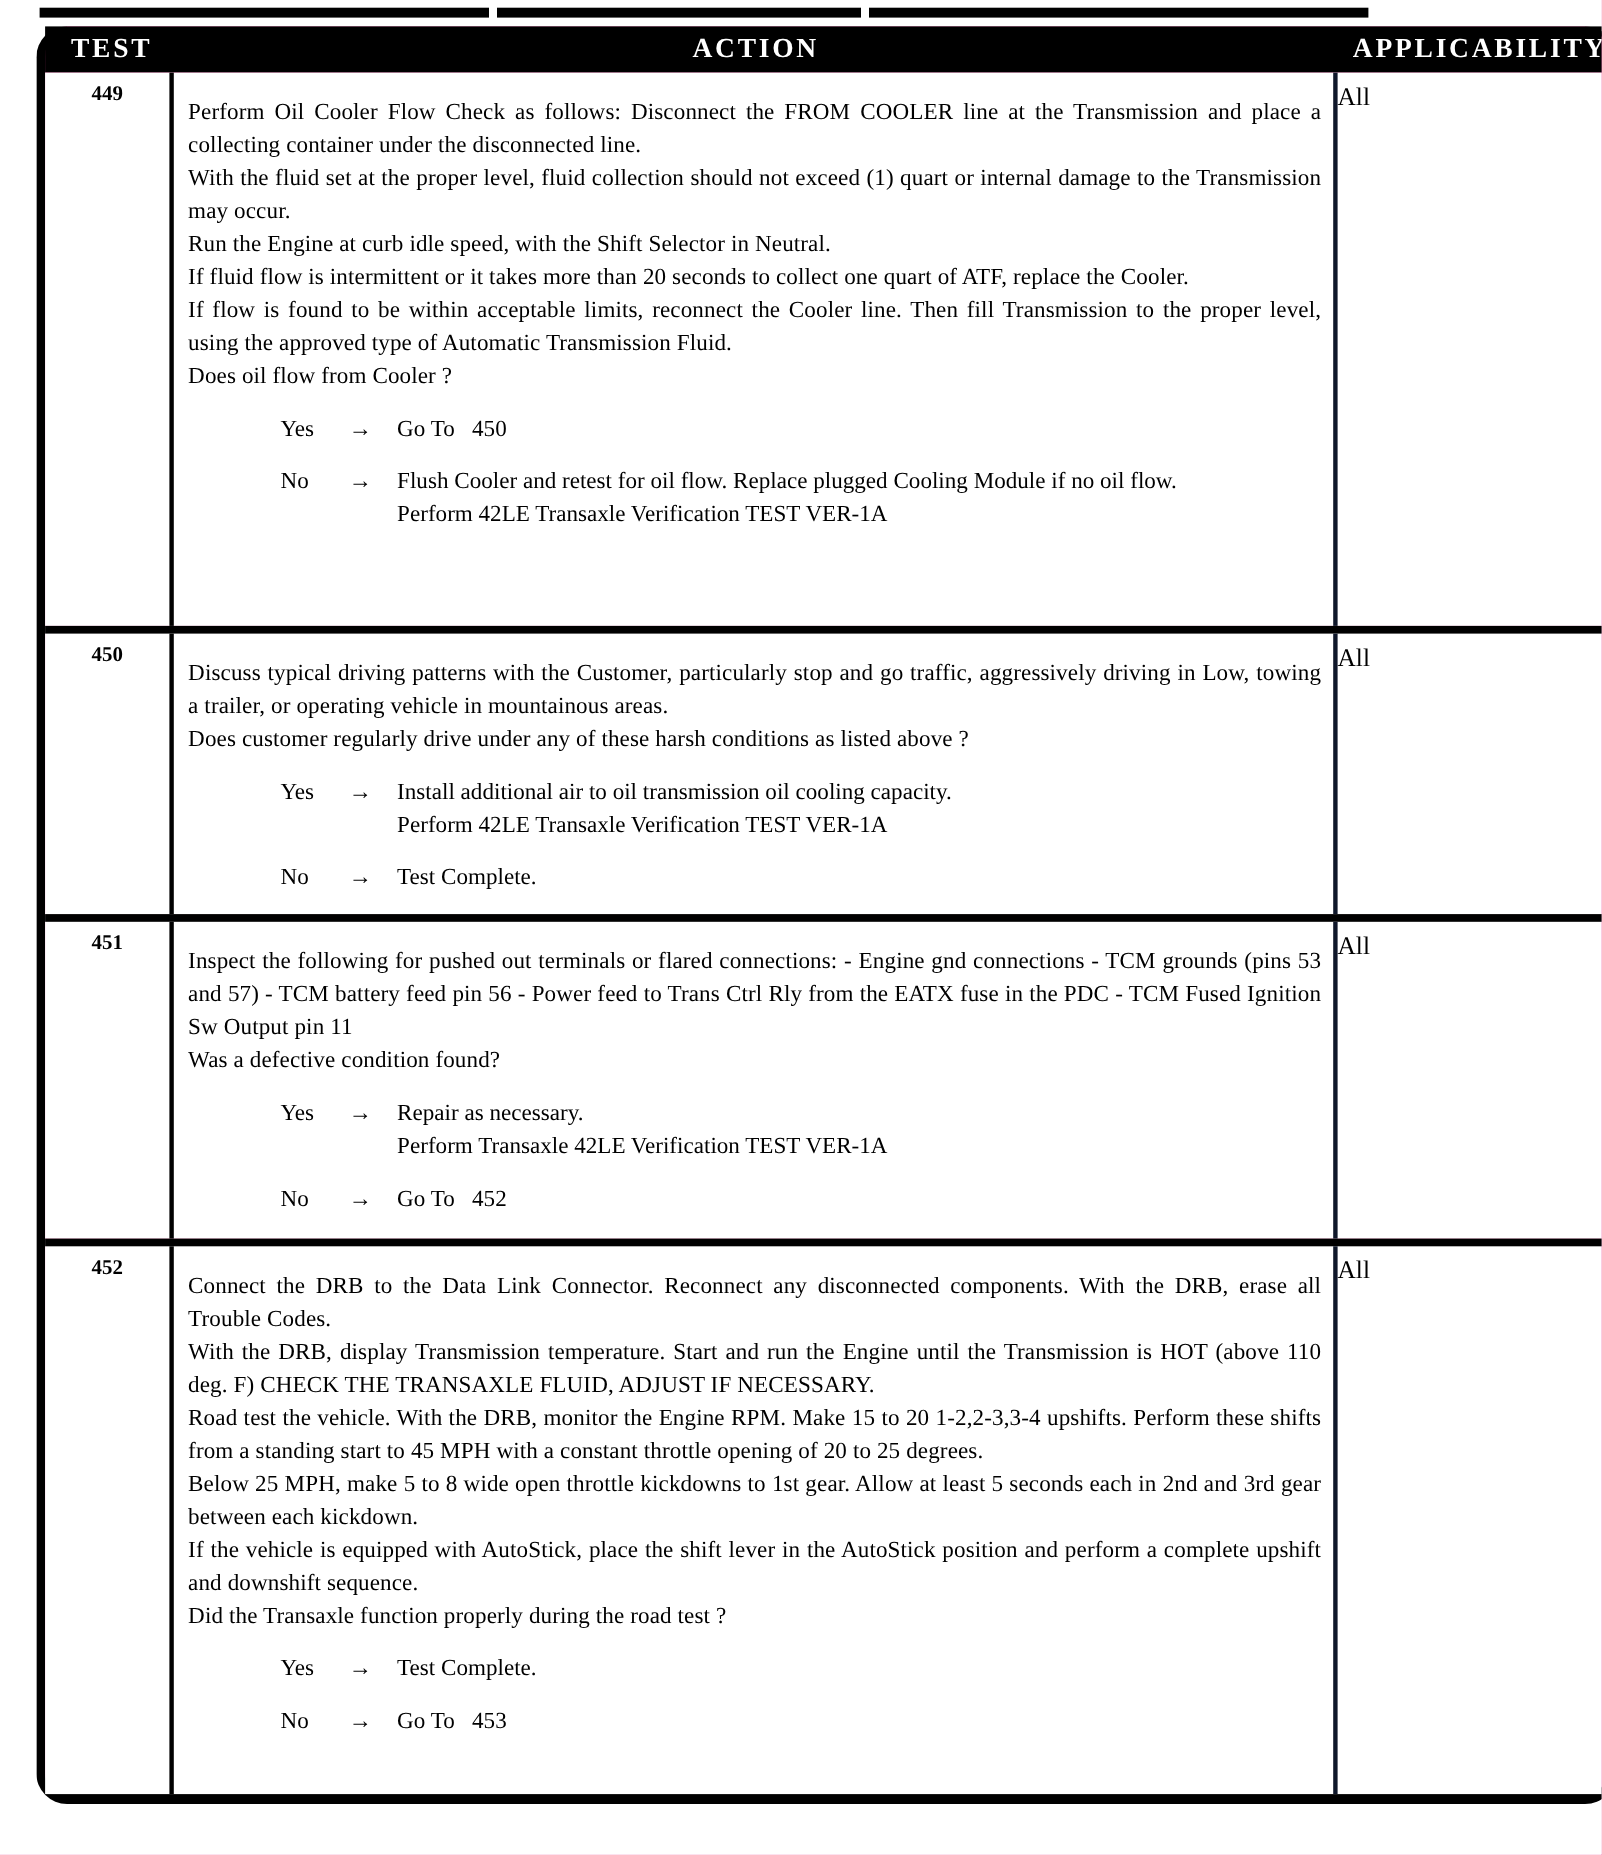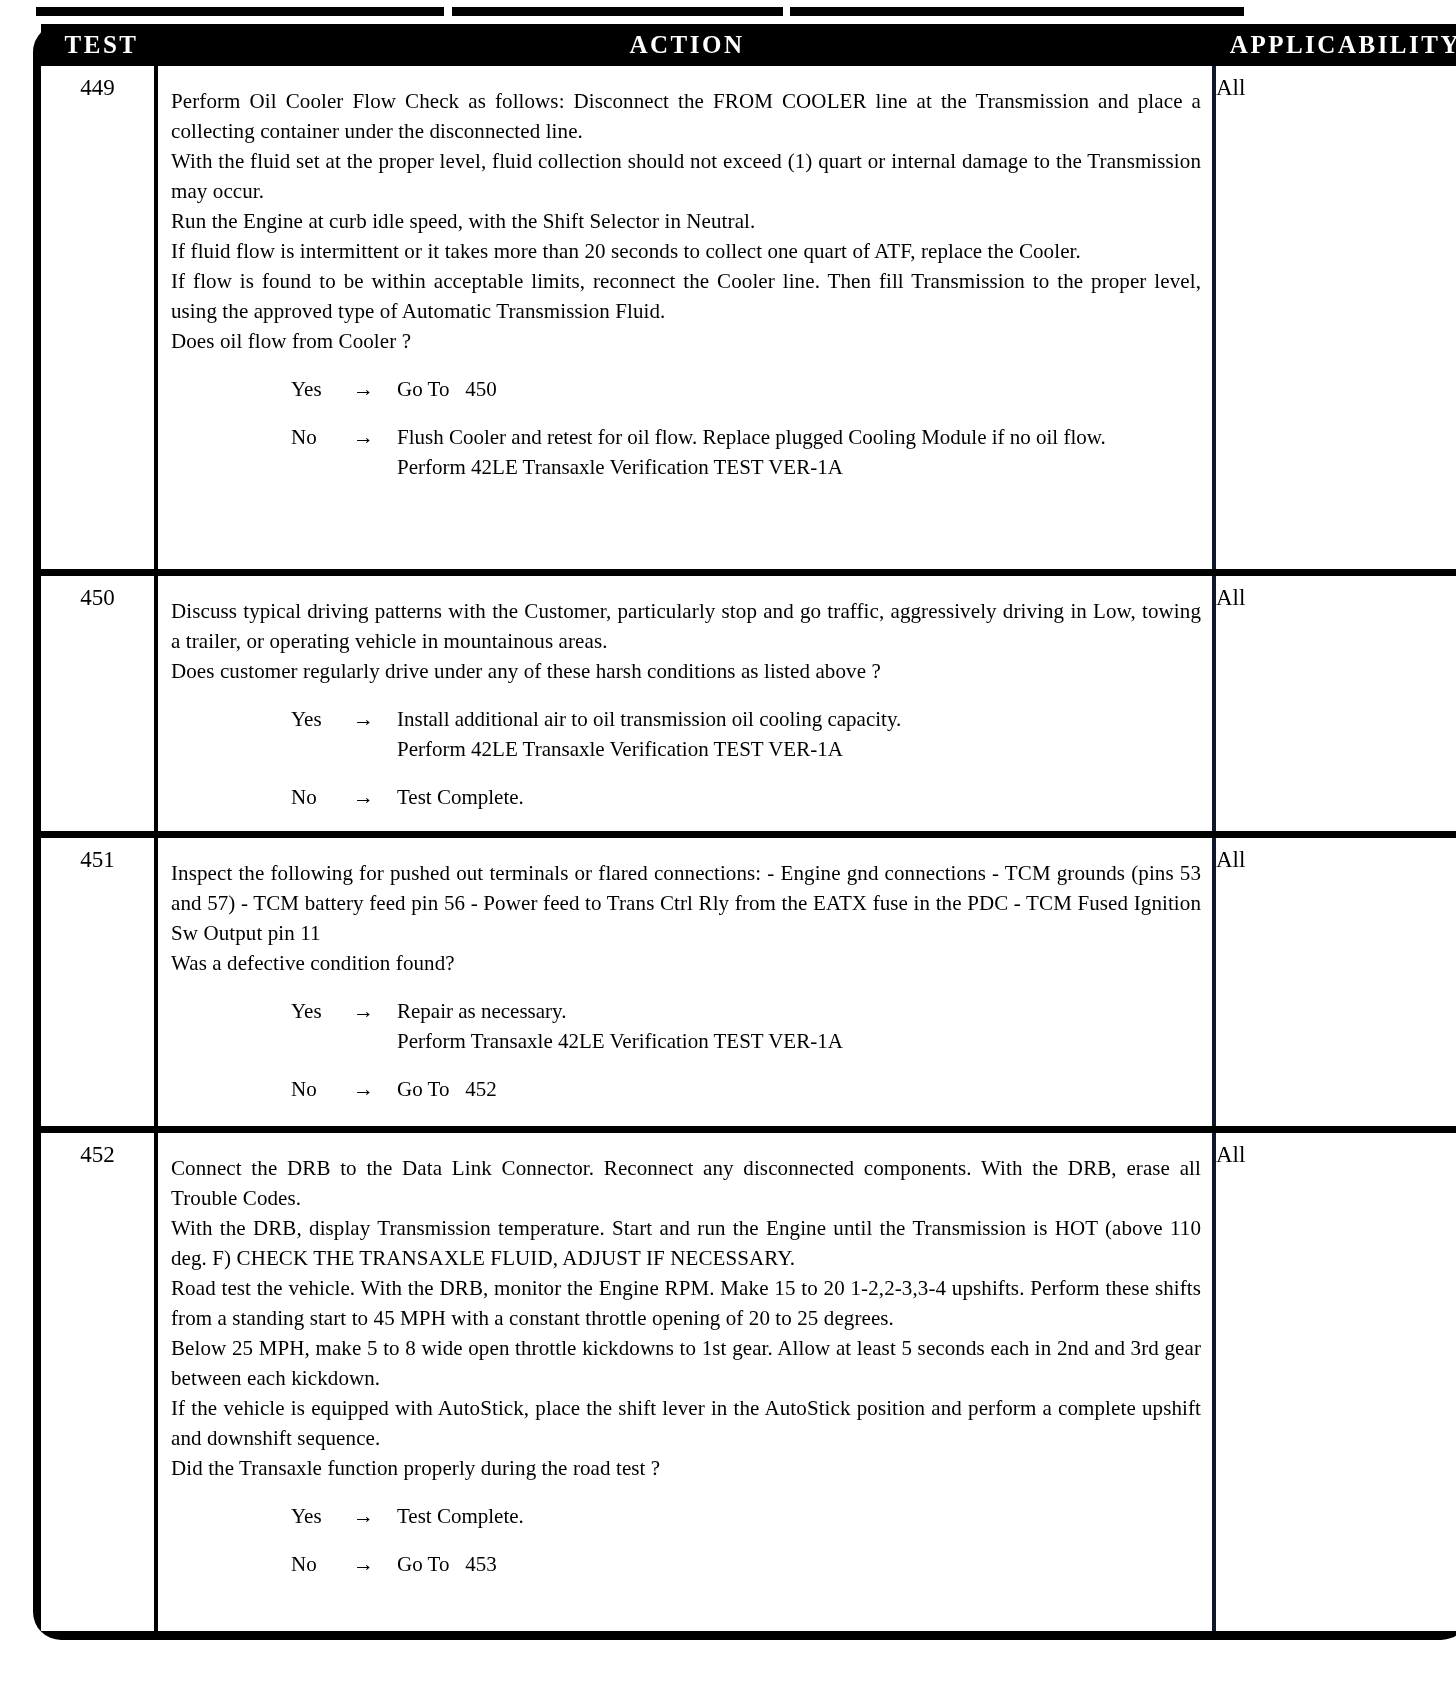--- a/index.html
+++ b/index.html
@@ -50,39 +50,40 @@
   .row-449 { min-height: 503px; }
   .row-450 { min-height: 262px; }
   .row-451 { min-height: 295px; }
   .row-452 { min-height: 505px; }
 
   .cell-test {
     width: 117px; flex-shrink: 0;
     border-right: 4px solid #000;
     text-align: center;
     padding-top: 9px;
-    font-size: 23px;
+    font-size: 19px;
+    font-weight: bold;
   }
   .cell-action {
     flex: 1; min-width: 0;
     border-right: 4px solid #0f172a;
     padding: 20px 11px 12px 13px;
     font-size: 21px; line-height: 30px;
   }
   .cell-appl {
     width: 245px; flex-shrink: 0;
     text-align: left;
     padding-top: 9px;
     font-size: 23px;
   }
 
   .para { margin: 0; text-align: justify; letter-spacing: 0.1px; }
   .para.bold { font-weight: normal; }
 
-  .branch { display: flex; margin-top: 18px; margin-left: 120px; }
+  .branch { display: flex; margin-top: 18px; margin-left: 84px; }
   .blabel { width: 62px; flex-shrink: 0; }
   .barrow { width: 44px; flex-shrink: 0; }
   .btext { flex: 1; text-align: left; }
   .bline { display: block; white-space: pre-wrap; }
 </style>
 </head>
 <body>
 
 <div class="page">
 

